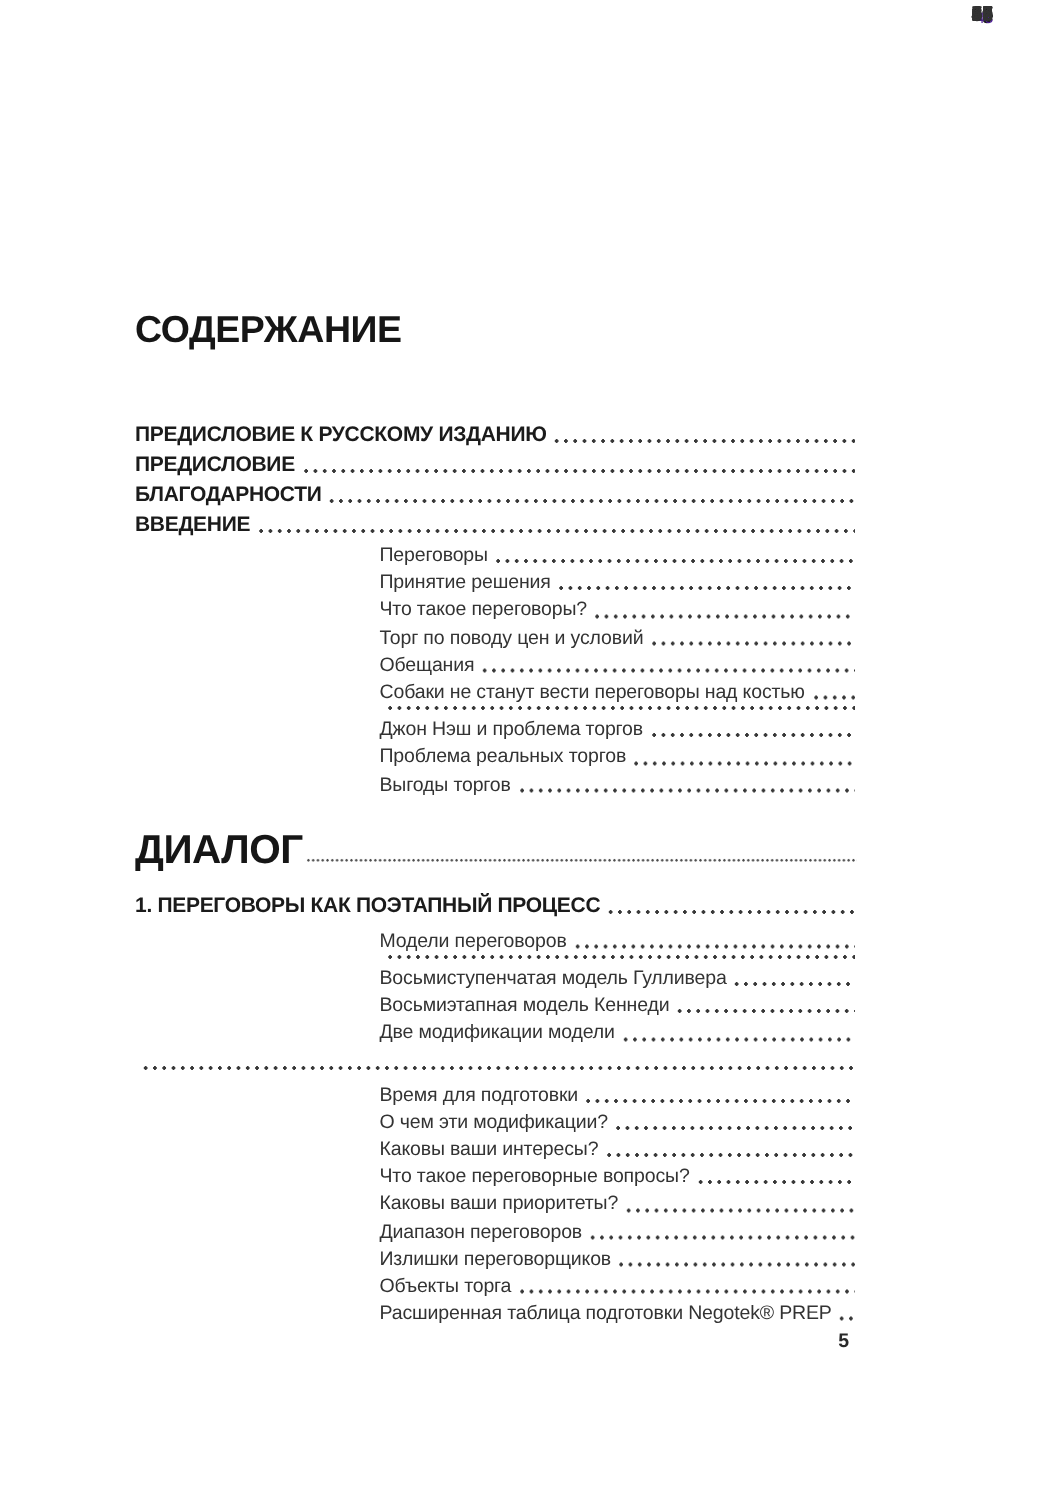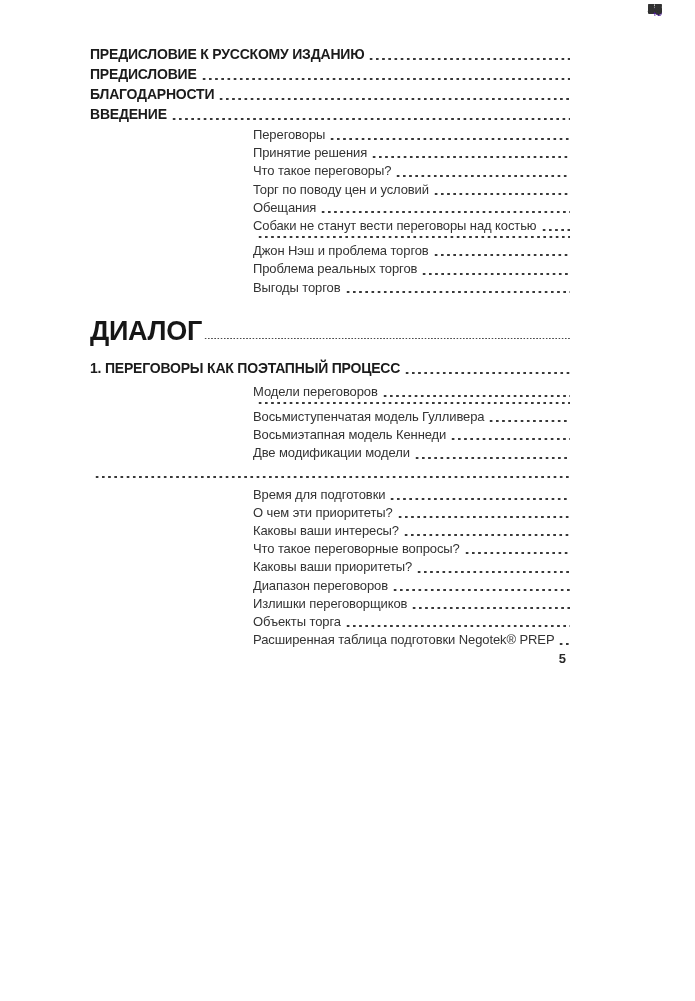--- a/index.html
+++ b/index.html
@@ -109,20 +109,21 @@
     font-weight: 700;
     color: #2a2a2a;
     line-height: 18px;
   }
 </style>
 </head>
 <body>
 
 <div class="page">
 
+  <h1 class="doc-title">СОДЕРЖАНИЕ</h1>
 
   <div class="front-matter">
       <div class="row lvl1">
         <span class="label">ПРЕДИСЛОВИЕ К РУССКОМУ ИЗДАНИЮ</span>
         <span class="leader"></span>
         <span class="page bold">9</span>
       </div>
       <div class="row lvl1">
         <span class="label">ПРЕДИСЛОВИЕ</span>
         <span class="leader"></span>
@@ -234,21 +235,21 @@
     <span class="leader"></span>
     <span class="page">67</span>
   </div>
   <div class="subs ch2-subs">
       <div class="row sub">
         <span class="label">Время для подготовки</span>
         <span class="leader"></span>
         <span class="page">67</span>
       </div>
       <div class="row sub">
-        <span class="label">О чем эти приоритеты?</span>
+        <span class="label">О чем эти модификации?</span>
         <span class="leader"></span>
         <span class="page">68</span>
       </div>
       <div class="row sub">
         <span class="label">Каковы ваши интересы?</span>
         <span class="leader"></span>
         <span class="page">69</span>
       </div>
       <div class="row sub">
         <span class="label">Что такое переговорные вопросы?</span>

